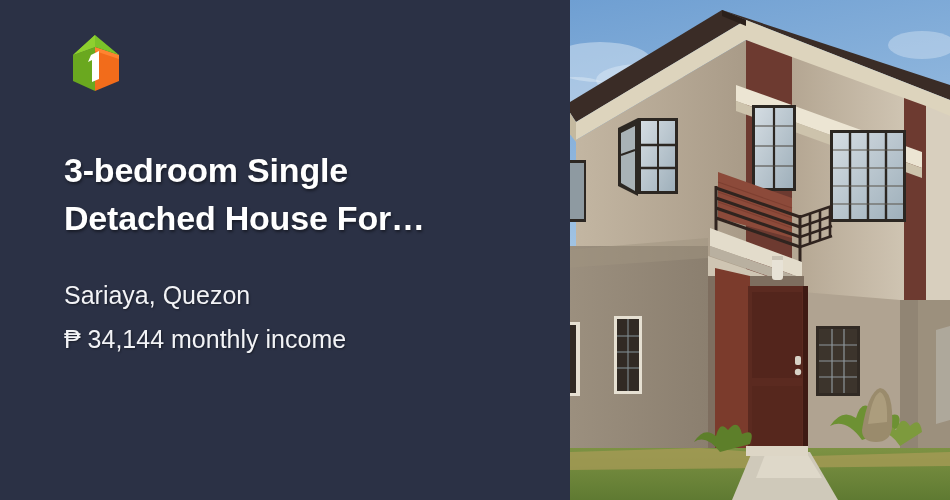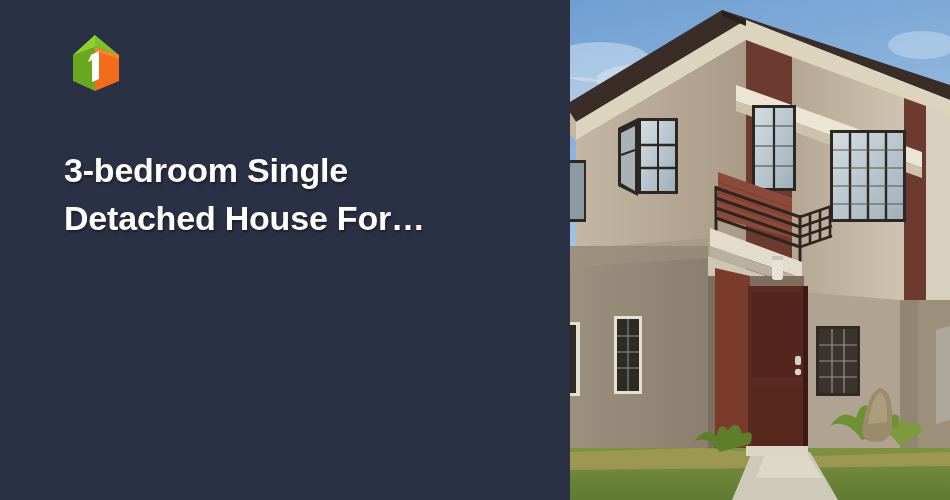--- a/index.html
+++ b/index.html
@@ -88,20 +88,22 @@
         <polygon points="31,2 9,22 31,14" fill="#8ed02f"></polygon>
 
         <polygon points="27,22 35,18 35,46 28,49 28,27 24,29" fill="#ffffff"></polygon>
       </svg>
     </div>
 
     <div class="listing-title">3-bedroom Single
 Detached House For…</div>
 
     <div class="details">
+      <div class="detail-line">Sariaya, Quezon</div>
+      <div class="detail-line">₱ 34,144 monthly income</div>
     </div>
 
   </div>
 
   <div class="photo">
     <svg viewBox="0 0 380 500" xmlns="http://www.w3.org/2000/svg" preserveAspectRatio="xMidYMid slice">
       <defs>
         <linearGradient id="skyG" x1="0" y1="0" x2="0.3" y2="1">
           <stop offset="0%" stop-color="#6f9fd2"></stop>
           <stop offset="60%" stop-color="#8fb6dd"></stop>

